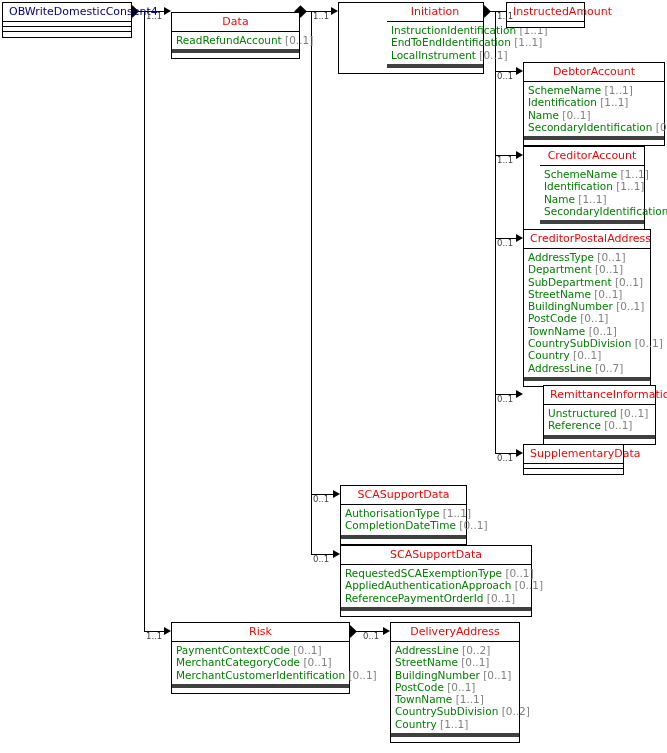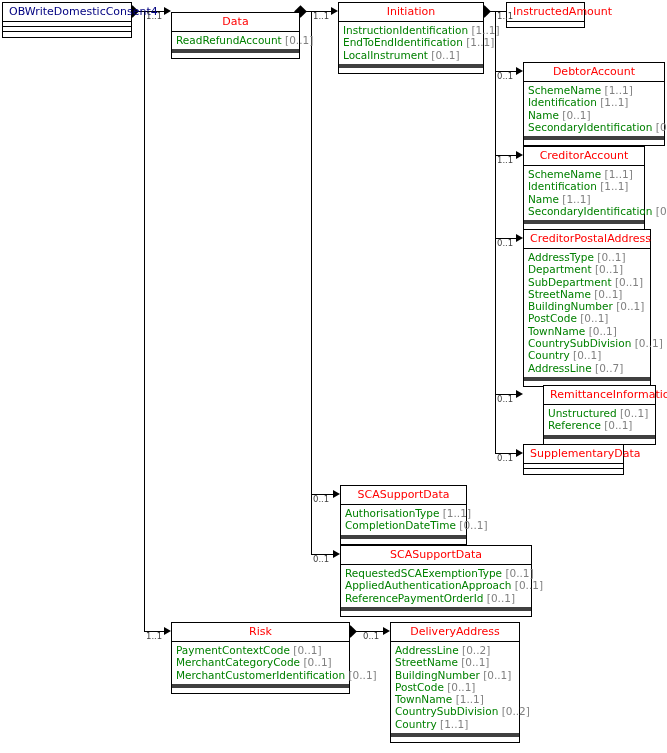--- a/index.html
+++ b/index.html
@@ -171,21 +171,21 @@
         <div class="uml-empty-compartment"></div>
         <div class="uml-foot"></div>
       </div>
       <div class="uml-class" style="left: 171px; top: 12px; width: 129px;">
         <div class="uml-title">Data</div>
         <div class="uml-attrs">
           <div class="uml-attr"><span>ReadRefundAccount</span> <span class="card">[0..1]</span></div>
         </div>
         <div class="uml-foot"></div>
       </div>
-      <div class="uml-class" style="left: 338px; top: 2px; width: 146px;">
+      <div class="uml-class" style="left: 338px; top: 2px; width: 146px; padding-left: 48px;">
         <div class="uml-title">Initiation</div>
         <div class="uml-attrs">
           <div class="uml-attr"><span>InstructionIdentification</span> <span class="card">[1..1]</span></div>
           <div class="uml-attr"><span>EndToEndIdentification</span> <span class="card">[1..1]</span></div>
           <div class="uml-attr"><span>LocalInstrument</span> <span class="card">[0..1]</span></div>
         </div>
         <div class="uml-foot"></div>
       </div>
       <div class="uml-class" style="left: 506px; top: 2px; width: 79px;">
         <div class="uml-title">InstructedAmount</div>
@@ -194,21 +194,21 @@
       <div class="uml-class" style="left: 523px; top: 62px; width: 142px;">
         <div class="uml-title">DebtorAccount</div>
         <div class="uml-attrs">
           <div class="uml-attr"><span>SchemeName</span> <span class="card">[1..1]</span></div>
           <div class="uml-attr"><span>Identification</span> <span class="card">[1..1]</span></div>
           <div class="uml-attr"><span>Name</span> <span class="card">[0..1]</span></div>
           <div class="uml-attr"><span>SecondaryIdentification</span> <span class="card">[0..1]</span></div>
         </div>
         <div class="uml-foot"></div>
       </div>
-      <div class="uml-class" style="left: 523px; top: 146px; width: 122px;">
+      <div class="uml-class" style="left: 523px; top: 146px; width: 122px; padding-left: 16px;">
         <div class="uml-title">CreditorAccount</div>
         <div class="uml-attrs">
           <div class="uml-attr"><span>SchemeName</span> <span class="card">[1..1]</span></div>
           <div class="uml-attr"><span>Identification</span> <span class="card">[1..1]</span></div>
           <div class="uml-attr"><span>Name</span> <span class="card">[1..1]</span></div>
           <div class="uml-attr"><span>SecondaryIdentification</span> <span class="card">[0..1]</span></div>
         </div>
         <div class="uml-foot"></div>
       </div>
       <div class="uml-class" style="left: 523px; top: 229px; width: 128px;">

